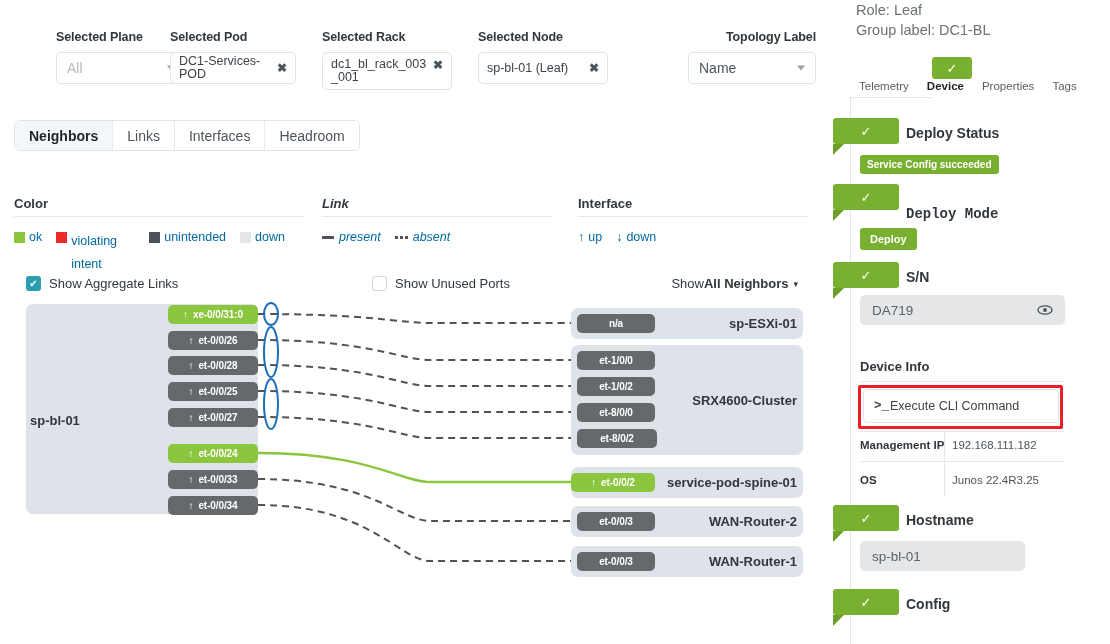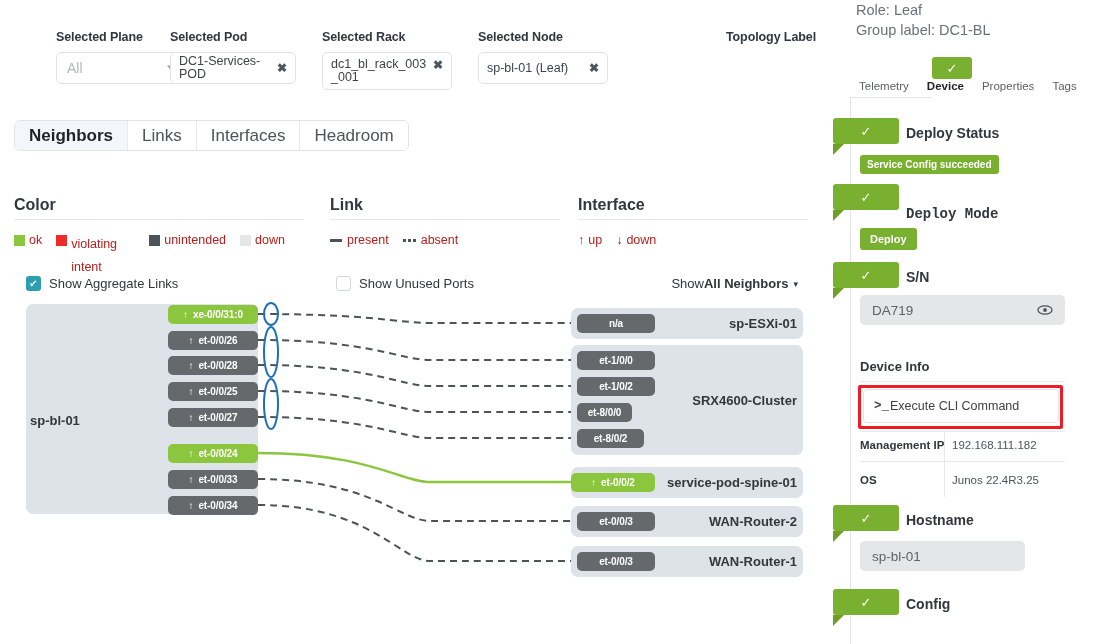--- a/index.html
+++ b/index.html
@@ -46,40 +46,40 @@
   .lbl-right{ text-align:right; }
 
   
   .pill-group{
     position:absolute; left:14px; top:120px; display:flex;
     border:1px solid #e0e3e7; border-radius:6px; overflow:hidden; background:#fff;
     height:31px;
   }
   .pill{
     padding:0 14px; height:29px; display:flex; align-items:center;
-    font-size:17px; color:#4c545c; border-right:1px solid #e8ebee;
+    font-size:14px; color:#4c545c; border-right:1px solid #e8ebee;
     background:#fff; white-space:nowrap;
   }
   .pill:last-child{ border-right:none; }
   .pill.active{ background:#f3f6fa; color:#1f2428; font-weight:bold; }
 
   .layer-wrap{ position:absolute; left:420px; top:120px; width:395px; display:flex; align-items:center; }
   .layer-lab{ font-size:13px; font-weight:bold; color:#31373d; margin-right:12px; }
   .layer-sel{
     flex:1; height:31px; border:1px solid #e0e3e7; border-radius:5px; background:#fff;
     display:flex; align-items:center; padding:0 10px; font-size:12.5px; color:#4c545c;
     position:relative;
   }
 
   
   .legend-row{ position:absolute; left:0; top:196px; width:828px; height:100px; }
   .legend-col{ position:absolute; }
-  .legend-title{ font-size:16px; font-weight:bold; color:#31373d; }
+  .legend-title{ font-size:13px; font-weight:bold; color:#31373d; }
   .legend-rule{ margin-top:5px; border-bottom:1px solid #e6e9ec; }
-  .legend-items{ margin-top:13px; display:flex; align-items:flex-start; font-size:12.5px; color:#b91c1c; }
+  .legend-items{ margin-top:13px; display:flex; align-items:flex-start; font-size:12.5px; color:#0369a1; }
   .li{ display:flex; align-items:flex-start; margin-right:14px; white-space:nowrap; }
   .sw{ width:11px;height:11px; display:inline-block; margin-right:4px; margin-top:2px; flex:none;}
   .li .wraptext{ max-width:64px; white-space:normal; line-height:23px; }
   .dash-present{
     display:inline-block;width:12px;height:3px;background:#4d5358;margin-right:5px;margin-top:6px;flex:none;
   }
   .dash-absent{
     display:inline-block;width:13px;height:3px;margin-right:5px;margin-top:6px;flex:none;
     background:repeating-linear-gradient(to right,#4d5358 0 3px, transparent 3px 5px);
   }
@@ -200,20 +200,24 @@
     <div class="filter-field" style="left:478px; width:130px;">
       <div class="field-label">Selected Node</div>
       <div class="chipsel">
         <span class="txt">sp-bl-01 (Leaf)</span>
         <span class="xbtn">✖</span>
       </div>
     </div>
 
     <div class="filter-field" style="left:688px; width:128px;">
       <div class="field-label lbl-right">Topology Label</div>
+      <div class="select-box">
+        <span>Name</span>
+        <span class="caret"></span>
+      </div>
     </div>
   </div>
 
   <div class="pill-group">
     <div class="pill active">Neighbors</div>
     <div class="pill">Links</div>
     <div class="pill">Interfaces</div>
     <div class="pill">Headroom</div>
   </div>
 
@@ -236,21 +240,21 @@
           <span class="sw" style="background:#4d5358"></span>
           <span>unintended</span>
         </div>
         <div class="li">
           <span class="sw" style="background:#e4e6e8"></span>
           <span>down</span>
         </div>
       </div>
     </div>
 
-    <div class="legend-col" style="left:330px; width:230px;">
+    <div class="legend-col" style="left:322px; width:230px;font-style:italic;">
       <div class="legend-title">Link</div>
       <div class="legend-rule"></div>
       <div class="legend-items">
         <div class="li">
           <span class="dash-present"></span>
           <span>present</span>
         </div>
         <div class="li">
           <span class="dash-absent"></span>
           <span>absent</span>
@@ -272,21 +276,21 @@
         </div>
       </div>
     </div>
   </div>
 
   <div class="opt-row">
     <div class="opt" style="left:26px; top:0;">
       <span class="chk on">✔</span>
       <span>Show Aggregate Links</span>
     </div>
-    <div class="opt" style="left:336px; top:0;">
+    <div class="opt" style="left:372px; top:0;">
       <span class="chk off"></span>
       <span>Show Unused Ports</span>
     </div>
     <div class="opt" style="right:30px; top:0;">
       <span>Show</span>
       <span style="font-weight:bold; margin-left:0;">All Neighbors</span>
       <span style="margin-left:5px;font-size:9px;">▾</span>
     </div>
   </div>
 
@@ -351,24 +355,24 @@
       </div>
     <div class="nodename right" style="left:663px; top:16px; width:134px;">sp-ESXi-01</div>
 
     <div class="groupbox" style="left:571px; top:45px; width:232px; height:110px;"></div>
     <div class="chip gray" style="left:577px; top:51px; width:78px;">
       <span>et-1/0/0</span>
       </div>
     <div class="chip gray" style="left:577px; top:77px; width:78px;">
       <span>et-1/0/2</span>
       </div>
-    <div class="chip gray" style="left:577px; top:103px; width:55px;">
+    <div class="chip gray" style="left:577px; top:103px; width:78px;">
       <span>et-8/0/0</span>
       </div>
-    <div class="chip gray" style="left:577px; top:129px; width:67px;">
+    <div class="chip gray" style="left:577px; top:129px; width:80px;">
       <span>et-8/0/2</span>
       </div>
     <div class="nodename right" style="left:663px; top:93px; width:134px;">SRX4600-Cluster</div>
 
     <div class="groupbox" style="left:571px; top:167px; width:232px; height:31px;"></div>
     <div class="chip green" style="left:571px; top:173px; width:84px;">
       <span class="ar">↑</span>
         <span>et-0/0/2</span>
       </div>
     <div class="nodename right" style="left:660px; top:175px; width:137px;">service-pod-spine-01</div>

